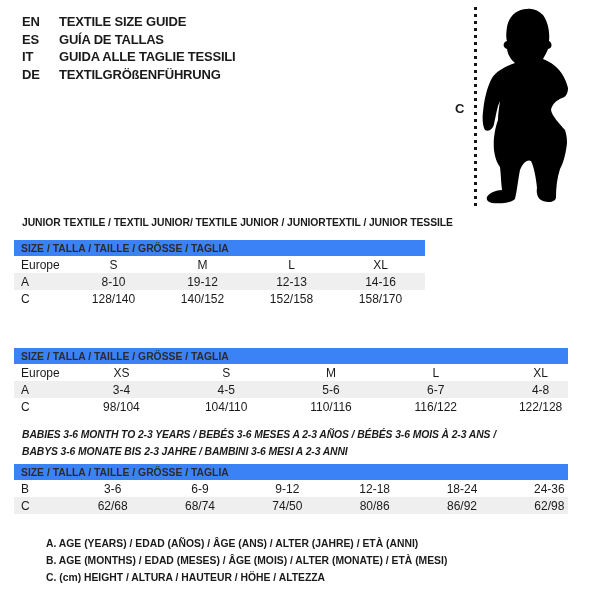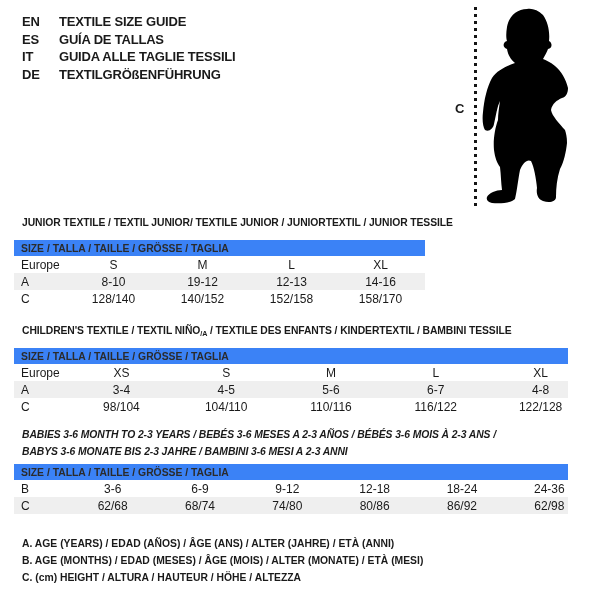--- a/index.html
+++ b/index.html
@@ -32,21 +32,21 @@
   .t2{top:348px;width:579px;}
   .t3{top:464px;width:579px;}
   .band{height:16px;background:#3b82f6;display:flex;align-items:center;
     padding-left:7px;box-sizing:border-box;font-weight:700;font-size:11.5px;color:#2b2b2b;}
   .trow{display:flex;height:17px;align-items:center;}
   .trow.shaded{background:#efefef;}
   .c0{width:55px;padding-left:7px;box-sizing:border-box;}
   .cd{flex:1;text-align:center;}
 
   .legend{position:absolute;left:22px;top:537px;}
-  .legend-line{height:17px;font-weight:700;font-size:11.5px;}
+  .legend-line{height:17px;font-weight:700;font-size:11.5px;margin-left:24px;}
 </style>
 </head>
 <body>
 
 <div class="canvas">
 
   <div class="lang-list">
     <div class="lang-row">
       <span class="lang-code">EN</span>
       <span class="lang-label">TEXTILE SIZE GUIDE</span>
@@ -105,23 +105,20 @@
     </div>
     <div class="trow">
       <span class="c0">C</span>
       <span class="cd">128/140</span>
       <span class="cd">140/152</span>
       <span class="cd">152/158</span>
       <span class="cd">158/170</span>
     </div>
   </div>
 
-  <div class="tbl-title t2-title">
-    <span class="cond"><span>CHILDREN'S TEXTILE / TEXTIL NIÑO</span><span class="subscript">/A</span><span> / TEXTILE DES ENFANTS / KINDERTEXTIL / BAMBINI TESSILE</span></span>
-  </div>
   <div class="size-table t2">
     <div class="band">
       <span class="cond">SIZE / TALLA / TAILLE / GRÖSSE / TAGLIA</span>
     </div>
     <div class="trow">
       <span class="c0">Europe</span>
       <span class="cd">XS</span>
       <span class="cd">S</span>
       <span class="cd">M</span>
       <span class="cd">L</span>
@@ -159,21 +156,21 @@
       <span class="cd">6-9</span>
       <span class="cd">9-12</span>
       <span class="cd">12-18</span>
       <span class="cd">18-24</span>
       <span class="cd">24-36</span>
     </div>
     <div class="trow shaded">
       <span class="c0">C</span>
       <span class="cd">62/68</span>
       <span class="cd">68/74</span>
-      <span class="cd">74/80</span>
+      <span class="cd">74/50</span>
       <span class="cd">80/86</span>
       <span class="cd">86/92</span>
       <span class="cd">62/98</span>
     </div>
   </div>
 
   <div class="legend">
     <div class="legend-line">
       <span class="cond">A. AGE (YEARS) / EDAD (AÑOS) / ÂGE (ANS) / ALTER (JAHRE) / ETÀ (ANNI)</span>
     </div>

